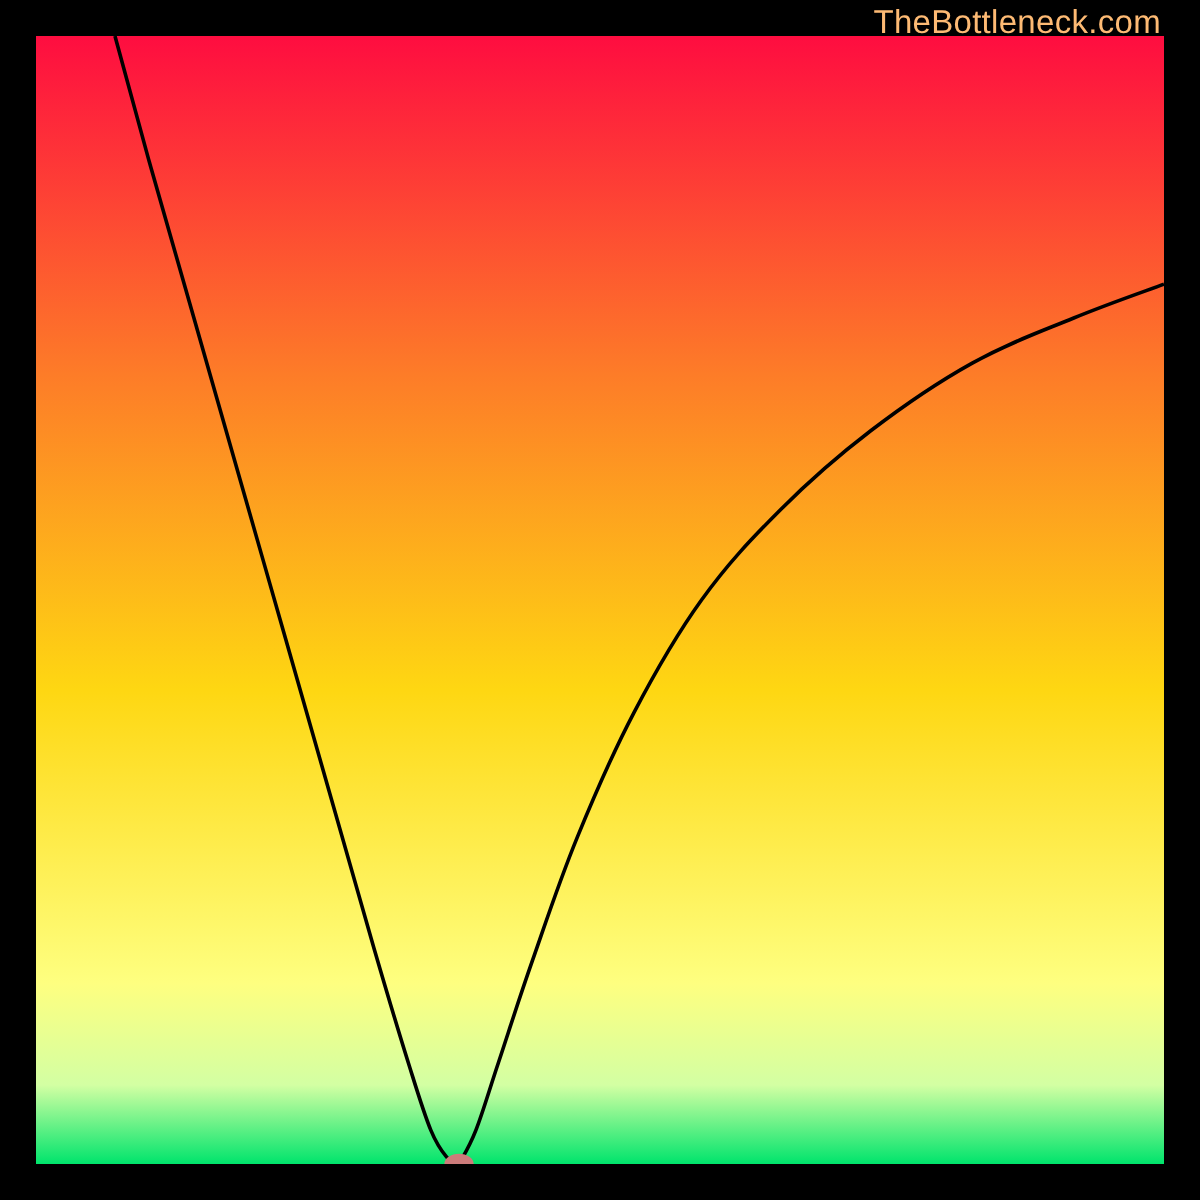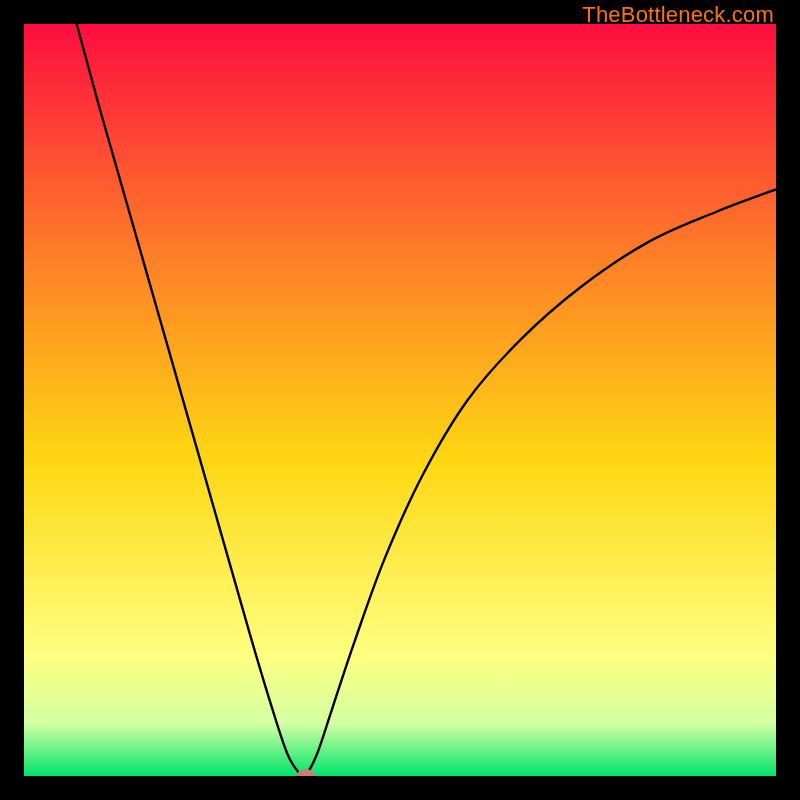--- a/index.html
+++ b/index.html
@@ -20,21 +20,21 @@
     left: 0;
     top: 0;
     width: 752px;
     height: 752px;
   }
 
   .watermark {
     position: absolute;
     top: 2px;
     right: 26px;
-    color: #f97316;
+    color: #fdba74;
     font-size: 22px;
     font-weight: 400;
     letter-spacing: 0.2px;
     user-select: none;
   }
 
   svg { display: block; }
 
   .curve { fill: none; stroke: #000; stroke-width: 2.4; }
   .dot { fill: #cc7b7a; }

